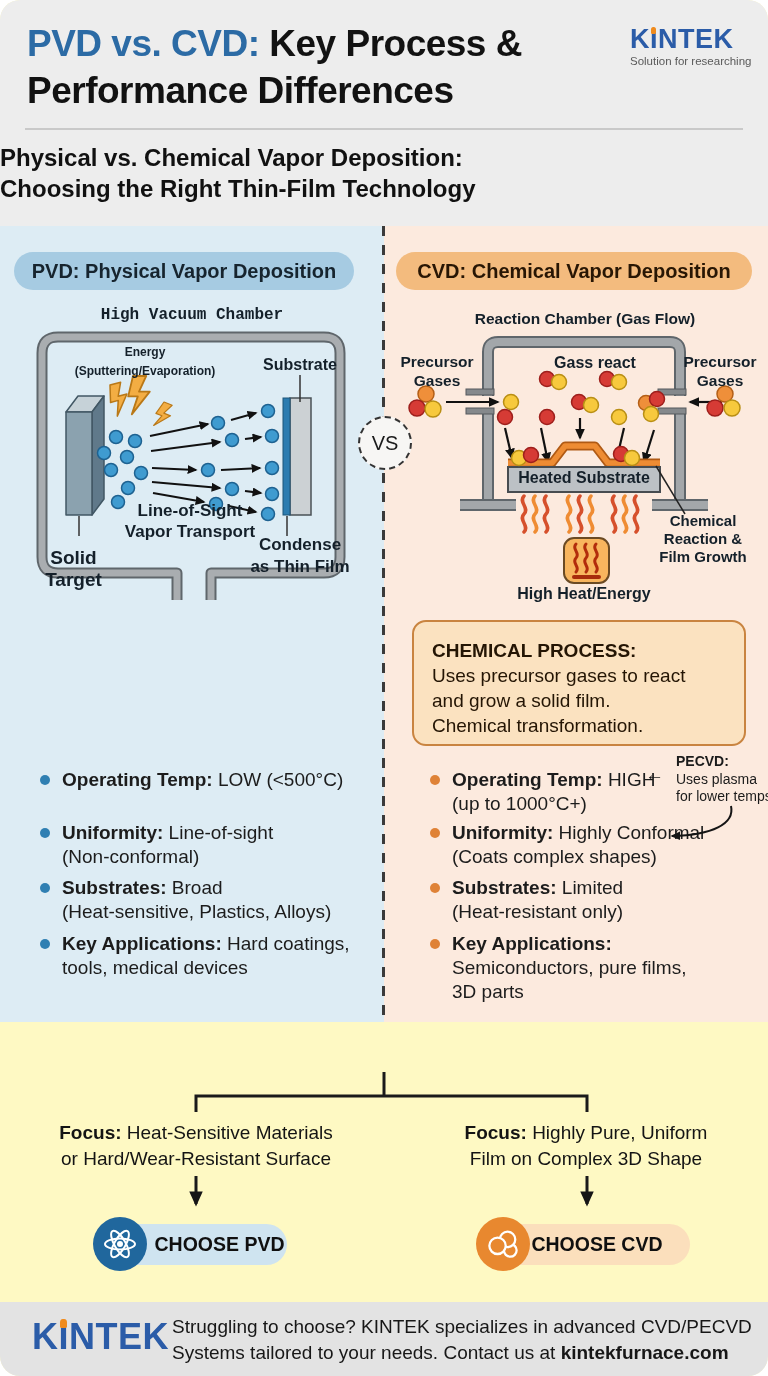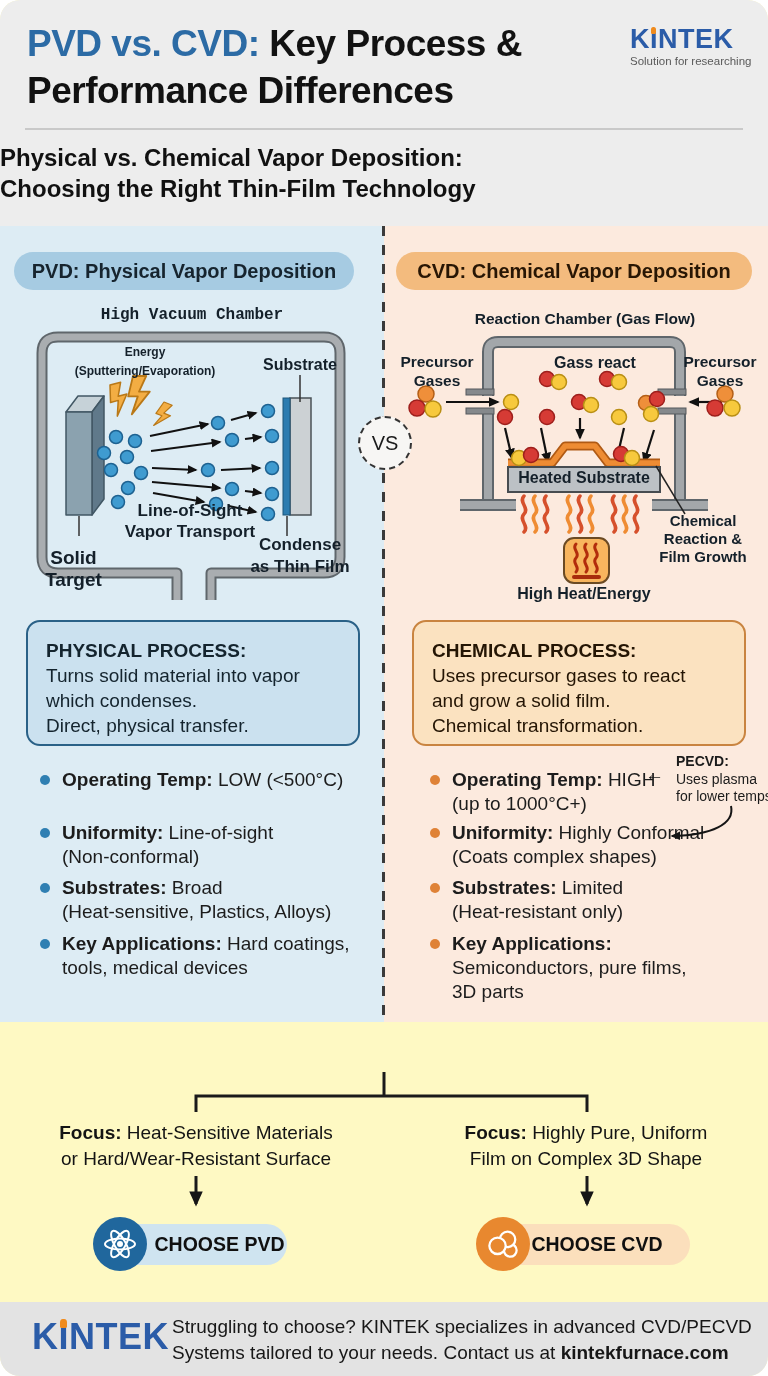--- a/index.html
+++ b/index.html
@@ -271,26 +271,20 @@
   </div>
   <div class="dl" style="left:505px;top:354px;width:180px;font-size:16px;">Gass react</div>
   <div class="dl" style="left:506px;top:469px;width:156px;font-size:16px;">Heated Substrate</div>
   <div class="dl" style="left:642px;top:512px;width:122px;font-size:15px;line-height:18px;">
     <div>Chemical</div>
       <div>Reaction &amp;</div>
       <div>Film Growth</div>
   </div>
   <div class="dl" style="left:499px;top:585px;width:170px;font-size:16px;">High Heat/Energy</div>
 
-  <div class="abs pbox pvd-box">
-    <div class="pt">PHYSICAL PROCESS:</div>
-    <div>Turns solid material into vapor</div>
-    <div>which condenses.</div>
-    <div>Direct, physical transfer.</div>
-  </div>
   <div class="abs pbox cvd-box">
     <div class="pt">CHEMICAL PROCESS:</div>
     <div>Uses precursor gases to react</div>
     <div>and grow a solid film.</div>
     <div>Chemical transformation.</div>
   </div>
 
   <div class="bullet bpvd" style="left:40px;top:768px;width:330px;">
     <div><span class="bb">Operating Temp:</span> <span>LOW (&lt;500°C)</span></div>
   </div>

